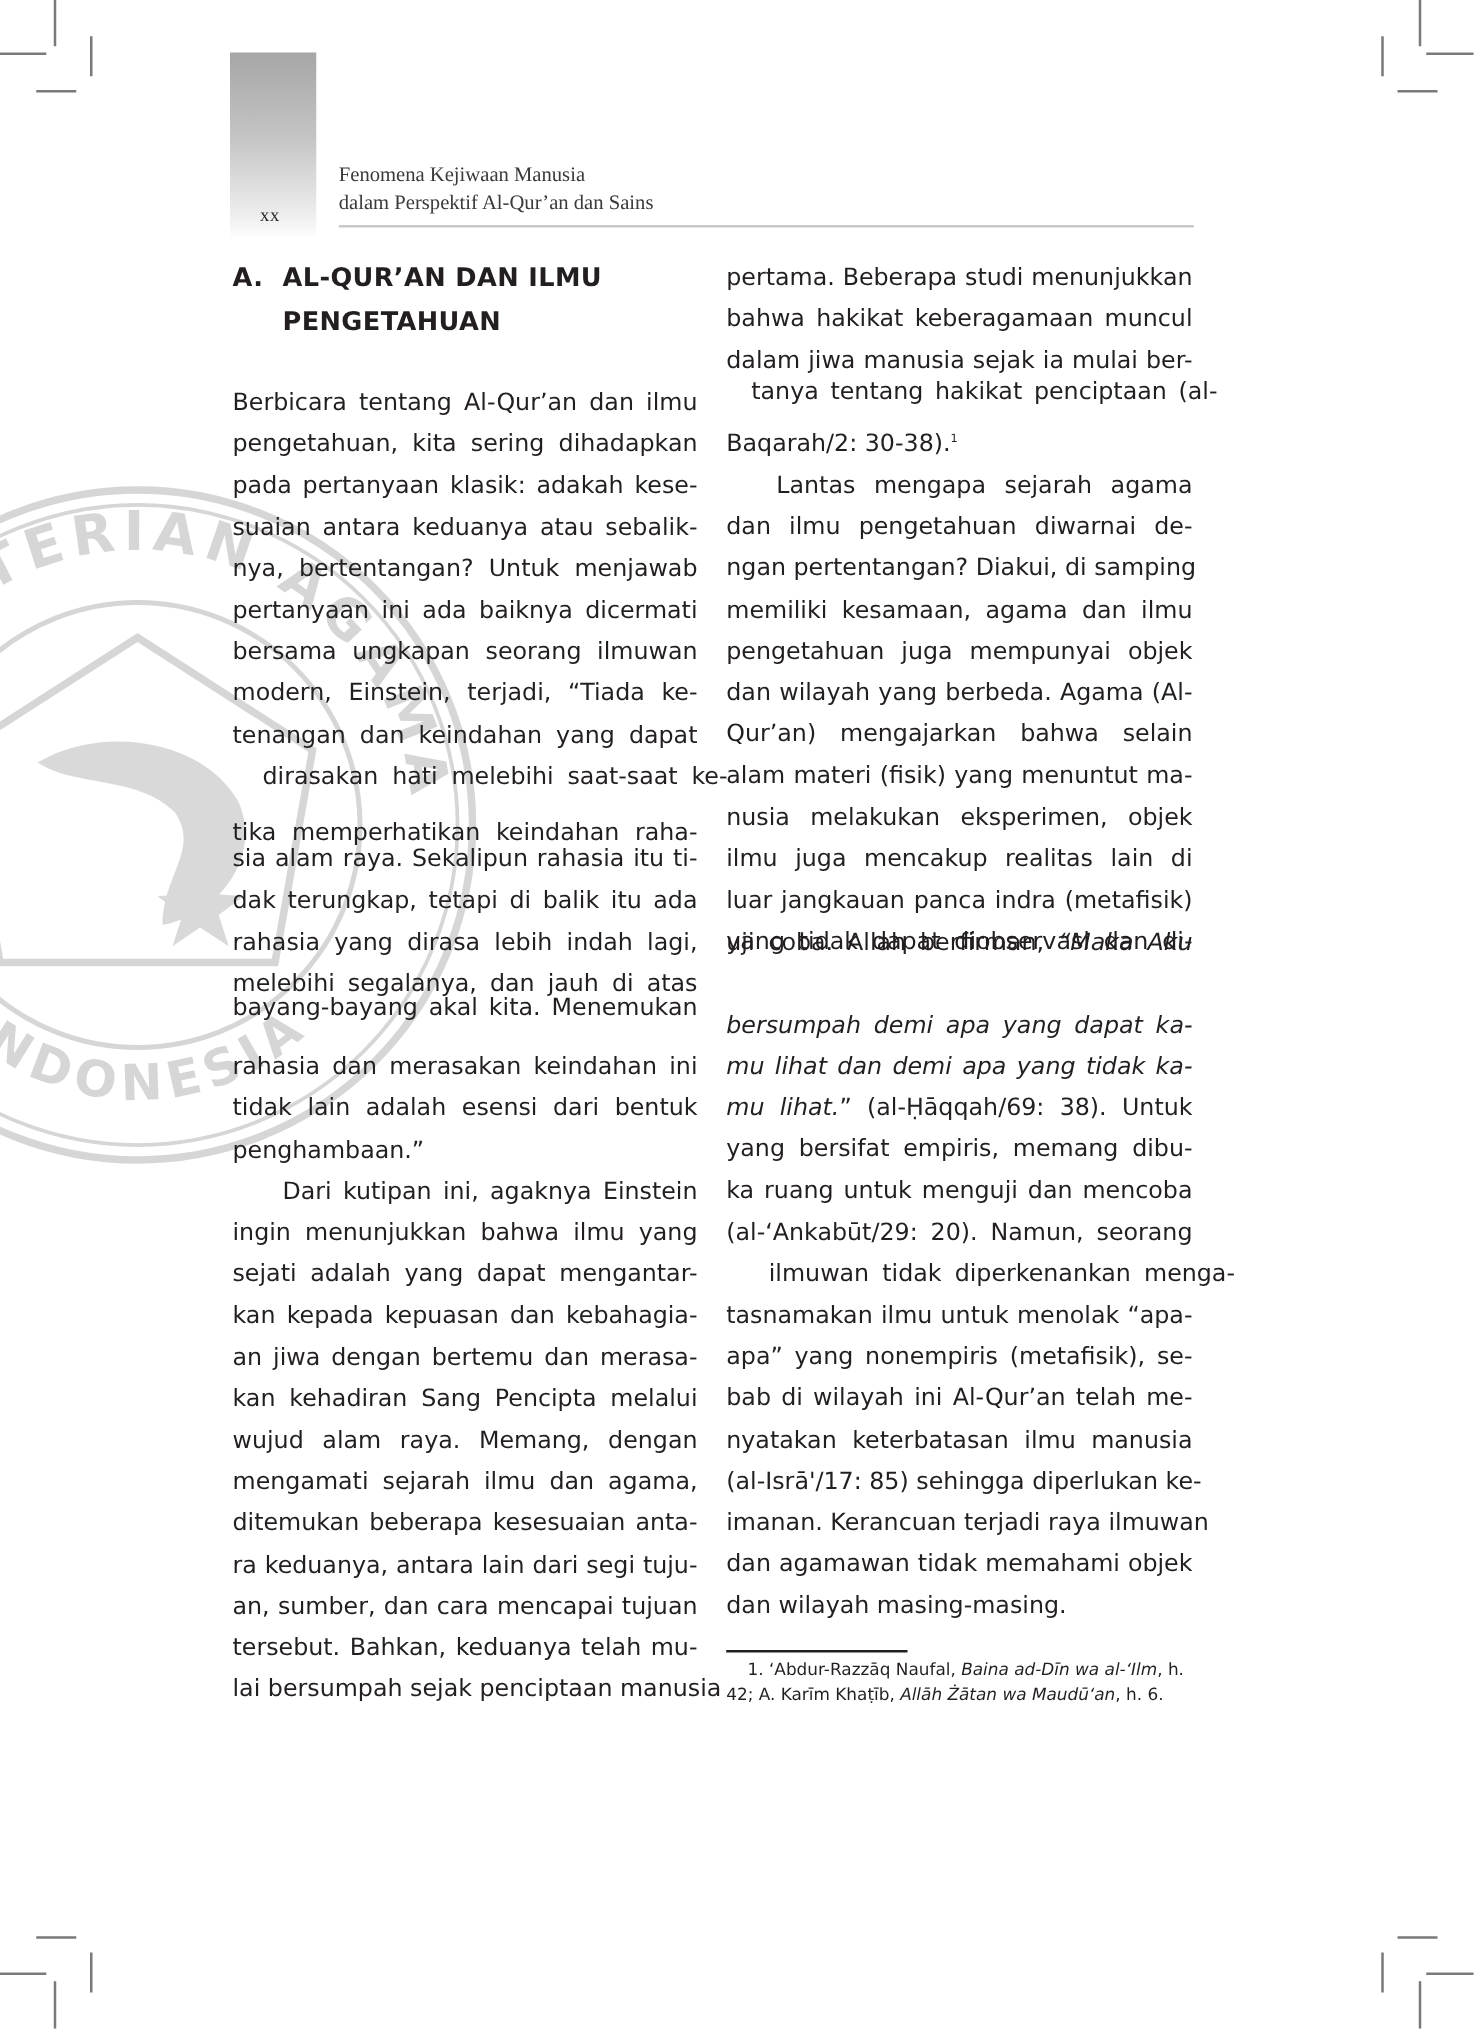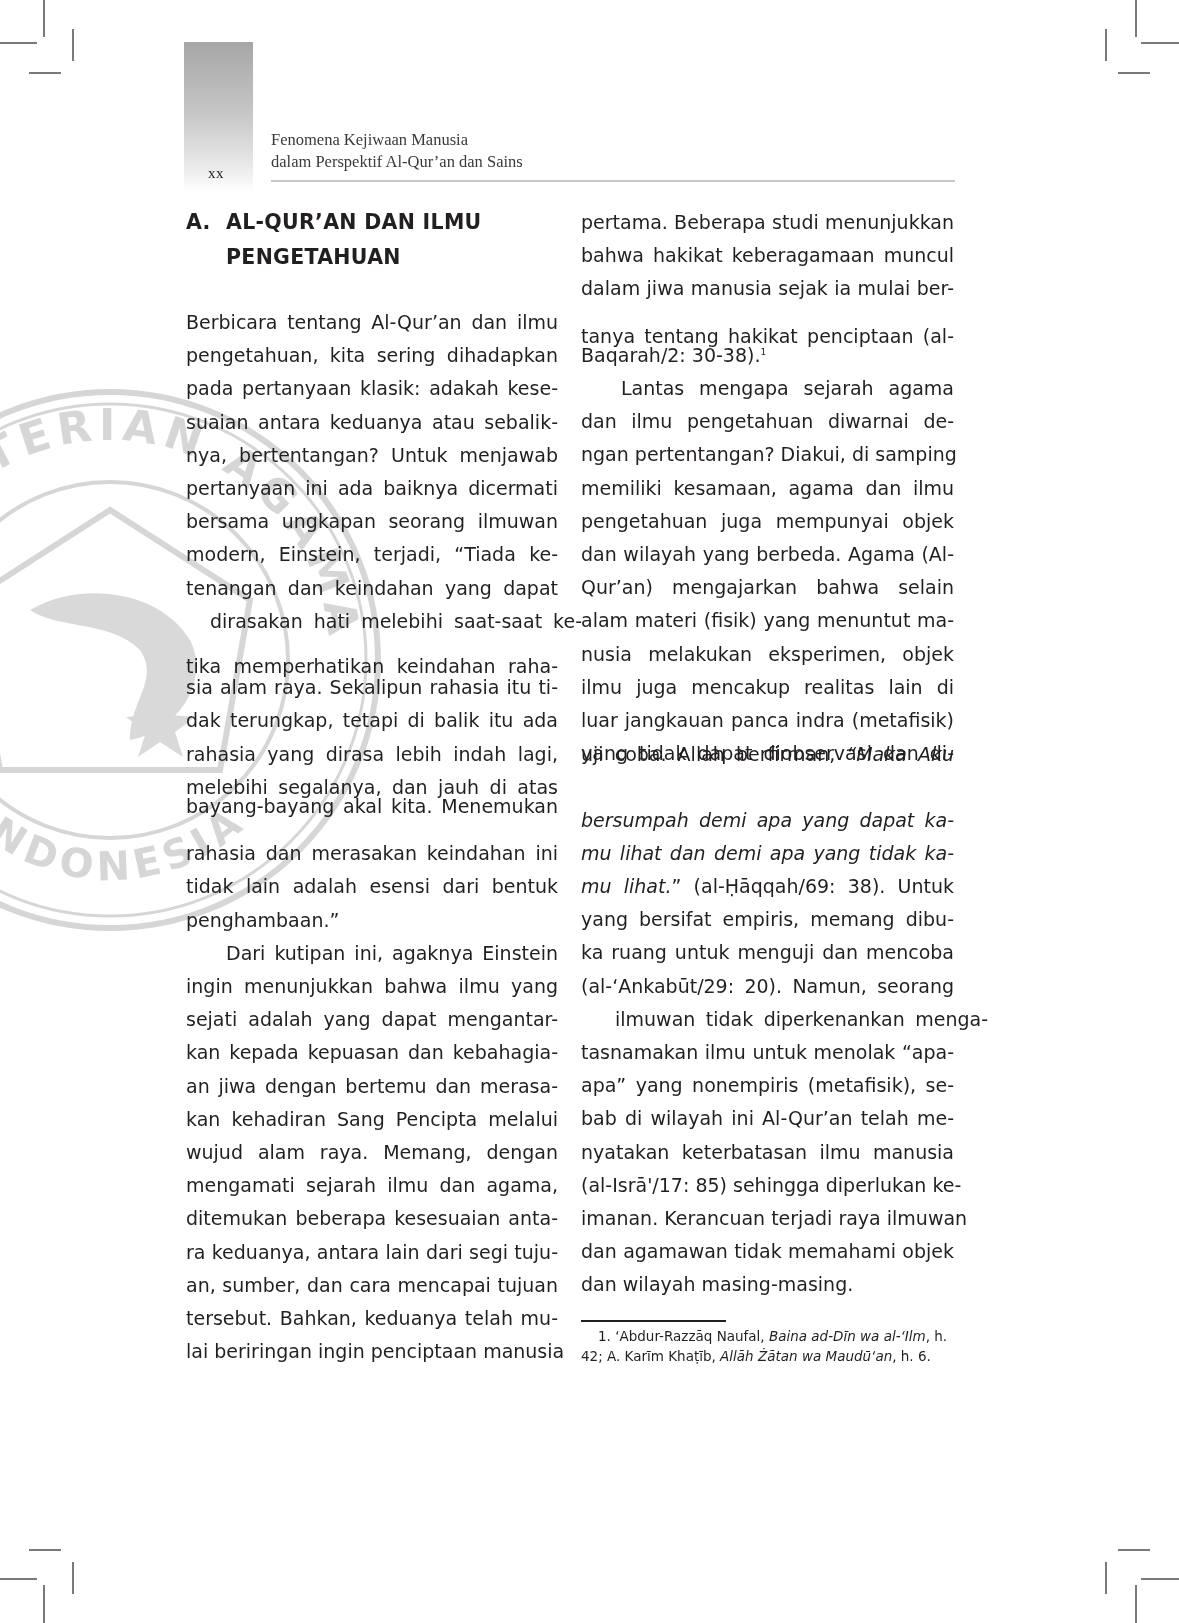--- a/index.html
+++ b/index.html
@@ -99,28 +99,28 @@
   <div class="line" style="top:697.2px;width:372px;">sejati adalah yang dapat mengantar-</div>
   <div class="line" style="top:730.4px;width:372px;">kan kepada kepuasan dan kebahagia-</div>
   <div class="line" style="top:763.6px;width:372px;">an jiwa dengan bertemu dan merasa-</div>
   <div class="line" style="top:796.8px;width:372px;">kan kehadiran Sang Pencipta melalui</div>
   <div class="line" style="top:830px;width:372px;">wujud alam raya. Memang, dengan</div>
   <div class="line" style="top:863.2px;width:372px;">mengamati sejarah ilmu dan agama,</div>
   <div class="line" style="top:896.4px;width:372px;">ditemukan beberapa kesesuaian anta-</div>
   <div class="line" style="top:929.6px;width:372px;">ra keduanya, antara lain dari segi tuju-</div>
   <div class="line" style="top:962.8px;width:372px;">an, sumber, dan cara mencapai tujuan</div>
   <div class="line" style="top:996px;width:372px;">tersebut. Bahkan, keduanya telah mu-</div>
-  <div class="line" style="top:1029.2px;width:372px;">lai beriringan ingin penciptaan manusia</div>
+  <div class="line" style="top:1029.2px;width:372px;">lai bersumpah sejak penciptaan manusia</div>
 </div>
 
 <div class="col" style="left:581px;top:210px;width:373px;">
   <div class="line" style="top:0px;width:373px;">pertama. Beberapa studi menunjukkan</div>
   <div class="line" style="top:33.2px;width:373px;">bahwa hakikat keberagamaan muncul</div>
   <div class="line" style="top:66.4px;width:373px;">dalam jiwa manusia sejak ia mulai ber-</div>
-  <div class="line" style="top:114px;width:373px;">tanya tentang hakikat penciptaan (al-</div>
+  <div class="line" style="top:91px;width:373px;margin-left:20px;">tanya tentang hakikat penciptaan (al-</div>
   <div class="line last" style="top:132.8px;width:373px;">
     <span>Baqarah/2: 30-38).</span><span class="fn-ref">1</span>
   </div>
   <div class="line" style="top:166px;left:40px;width:333px;">Lantas mengapa sejarah agama</div>
   <div class="line" style="top:199.2px;width:373px;">dan ilmu pengetahuan diwarnai de-</div>
   <div class="line" style="top:232.4px;width:373px;">ngan pertentangan? Diakui, di samping</div>
   <div class="line" style="top:265.6px;width:373px;">memiliki kesamaan, agama dan ilmu</div>
   <div class="line" style="top:298.8px;width:373px;">pengetahuan juga mempunyai objek</div>
   <div class="line" style="top:332px;width:373px;">dan wilayah yang berbeda. Agama (Al-</div>
   <div class="line" style="top:365.2px;width:373px;">Qur’an) mengajarkan bahwa selain</div>

